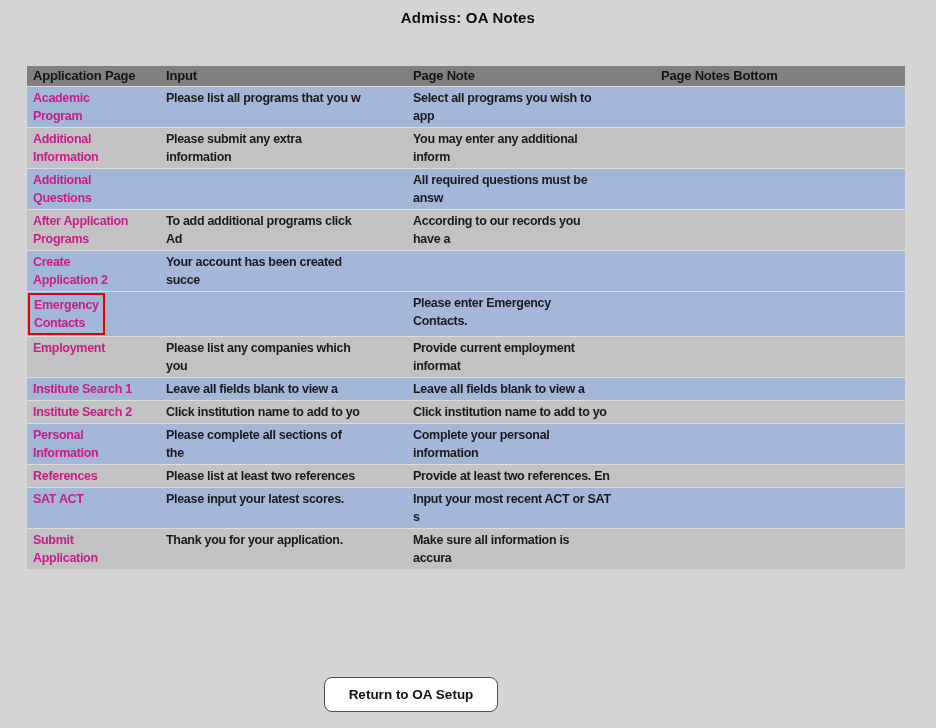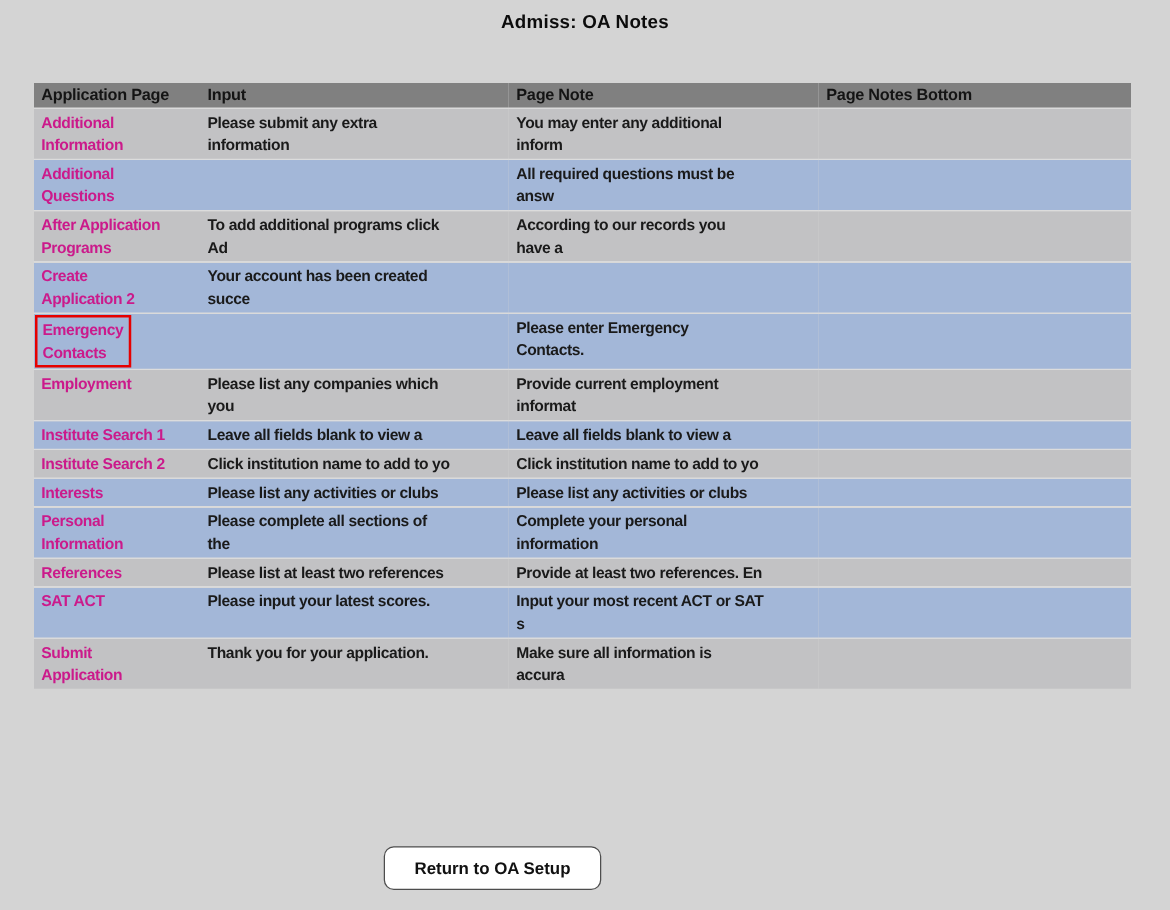--- a/index.html
+++ b/index.html
@@ -71,21 +71,21 @@
   }
   a.page-link.hl{
     display:inline-block;
     border:2px solid var(--highlight);
     padding:1px 4px;
     margin:-1px 4px -1px -5px;
   }
   .btn-wrap{
     position:absolute;
     top:677px;
-    left:0;
+    left:17px;
     width:788px;
     text-align:center;
   }
   .return-btn{
     width:174px;
     height:35px;
     background:var(--buttonBg);
     border:1px solid var(--buttonBorder);
     border-radius:8px;
     font-family:"Liberation Sans", sans-serif;
@@ -109,20 +109,28 @@
   </colgroup>
   <thead>
     <tr>
       <th>Application Page</th>
       <th>Input</th>
       <th>Page Note</th>
       <th>Page Notes Bottom</th>
     </tr>
   </thead>
   <tbody id="rows">
+      <tr class="blue">
+    <td class="c-page"><a href="#" class="page-link">Academic
+Program</a></td>
+    <td class="c-help">Please list all programs that you w</td>
+    <td class="c-note">Select all programs you wish to
+app</td>
+    <td class="c-bottom"></td>
+  </tr>
       <tr class="gray">
     <td class="c-page"><a href="#" class="page-link">Additional
 Information</a></td>
     <td class="c-help">Please submit any extra
 information</td>
     <td class="c-note">You may enter any additional
 inform</td>
     <td class="c-bottom"></td>
   </tr>
       <tr class="blue">
@@ -172,26 +180,20 @@
     <td class="c-note">Leave all fields blank to view a</td>
     <td class="c-bottom"></td>
   </tr>
       <tr class="gray">
     <td class="c-page"><a href="#" class="page-link">Institute Search 2</a></td>
     <td class="c-help">Click institution name to add to yo</td>
     <td class="c-note">Click institution name to add to yo</td>
     <td class="c-bottom"></td>
   </tr>
       <tr class="blue">
-    <td class="c-page"><a href="#" class="page-link">Interests</a></td>
-    <td class="c-help">Please list any activities or clubs</td>
-    <td class="c-note">Please list any activities or clubs</td>
-    <td class="c-bottom"></td>
-  </tr>
-      <tr class="blue">
     <td class="c-page"><a href="#" class="page-link">Personal
 Information</a></td>
     <td class="c-help">Please complete all sections of
 the</td>
     <td class="c-note">Complete your personal
 information</td>
     <td class="c-bottom"></td>
   </tr>
       <tr class="gray">
     <td class="c-page"><a href="#" class="page-link">References</a></td>

